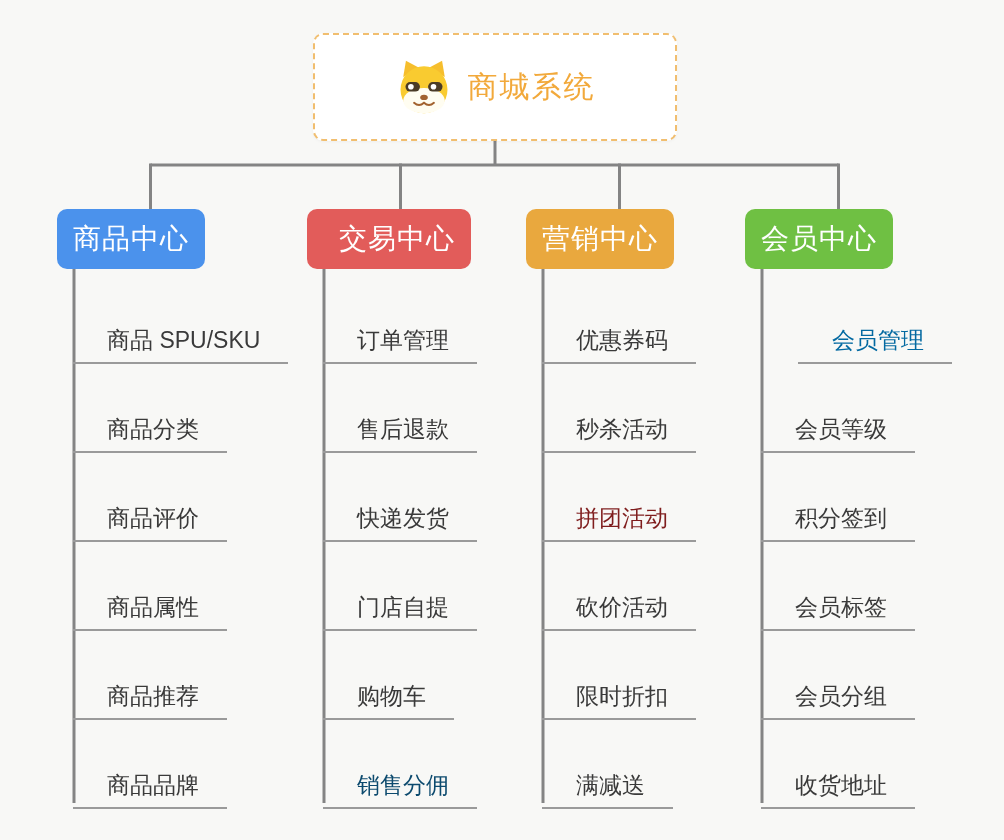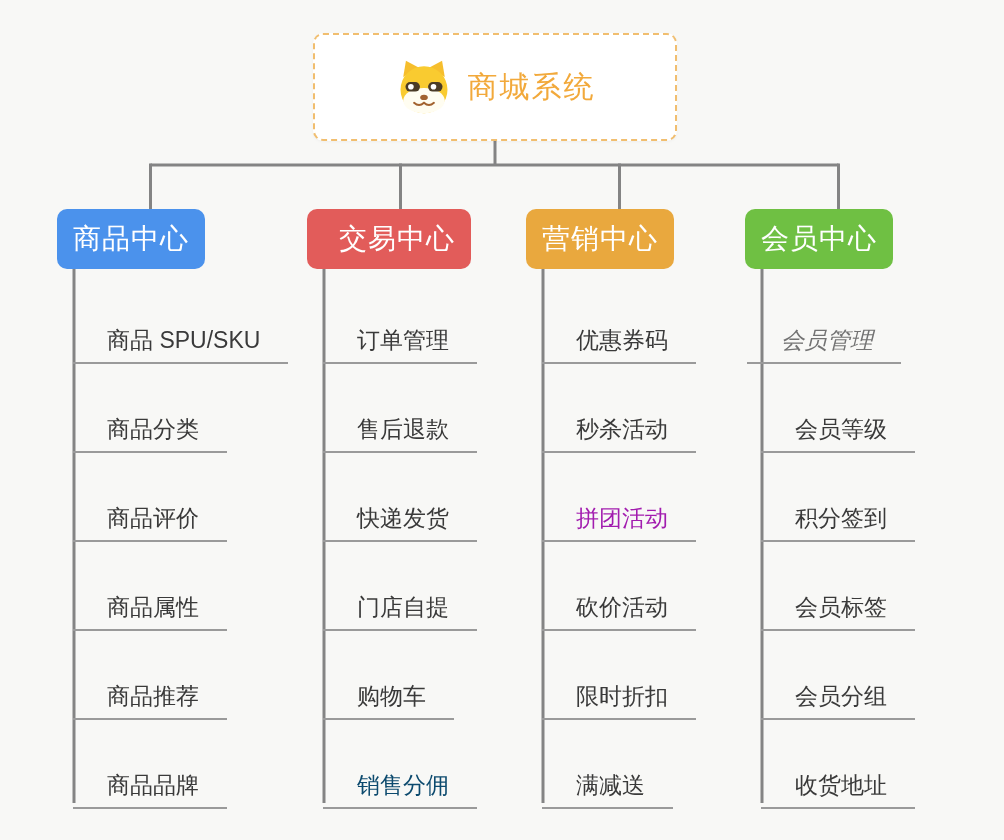--- a/index.html
+++ b/index.html
@@ -84,26 +84,26 @@
     <div class="sub-item" style="left: 323px; top: 401px; color: rgb(58, 58, 58); border-bottom: 2px solid rgb(154, 154, 154);">售后退款</div>
     <div class="sub-item" style="left: 323px; top: 490px; color: rgb(58, 58, 58); border-bottom: 2px solid rgb(154, 154, 154);">快递发货</div>
     <div class="sub-item" style="left: 323px; top: 579px; color: rgb(58, 58, 58); border-bottom: 2px solid rgb(154, 154, 154);">门店自提</div>
     <div class="sub-item" style="left: 323px; top: 668px; color: rgb(58, 58, 58); border-bottom: 2px solid rgb(154, 154, 154);">购物车</div>
     <div class="sub-item" style="left: 323px; top: 757px; color: #0c4a6e; border-bottom: 2px solid rgb(154, 154, 154);">销售分佣</div>
     <div class="branch" style="left: 526px; background: rgb(233, 168, 62);">
       <span class="branch-label">营销中心</span>
     </div>
     <div class="sub-item" style="left: 542px; top: 312px; color: rgb(58, 58, 58); border-bottom: 2px solid rgb(154, 154, 154);">优惠券码</div>
     <div class="sub-item" style="left: 542px; top: 401px; color: rgb(58, 58, 58); border-bottom: 2px solid rgb(154, 154, 154);">秒杀活动</div>
-    <div class="sub-item" style="left: 542px; top: 490px; color: #a21caf; border-bottom: 2px solid rgb(154, 154, 154);">拼团活动</div>
+    <div class="sub-item" style="left: 542px; top: 490px; color: #7f1d1d; border-bottom: 2px solid rgb(154, 154, 154);">拼团活动</div>
     <div class="sub-item" style="left: 542px; top: 579px; color: rgb(58, 58, 58); border-bottom: 2px solid rgb(154, 154, 154);">砍价活动</div>
     <div class="sub-item" style="left: 542px; top: 668px; color: rgb(58, 58, 58); border-bottom: 2px solid rgb(154, 154, 154);">限时折扣</div>
     <div class="sub-item" style="left: 542px; top: 757px; color: rgb(58, 58, 58); border-bottom: 2px solid rgb(154, 154, 154);">满减送</div>
     <div class="branch" style="left: 745px; background: rgb(111, 192, 67);">
       <span class="branch-label">会员中心</span>
     </div>
-    <div class="sub-item" style="left: 747px; top: 312px; color: #737373; border-bottom: 2px solid rgb(154, 154, 154); font-style: italic;">会员管理</div>
+    <div class="sub-item" style="left: 798px; top: 312px; color: #0369a1; border-bottom: 2px solid rgb(154, 154, 154);">会员管理</div>
     <div class="sub-item" style="left: 761px; top: 401px; color: rgb(58, 58, 58); border-bottom: 2px solid rgb(154, 154, 154);">会员等级</div>
     <div class="sub-item" style="left: 761px; top: 490px; color: rgb(58, 58, 58); border-bottom: 2px solid rgb(154, 154, 154);">积分签到</div>
     <div class="sub-item" style="left: 761px; top: 579px; color: rgb(58, 58, 58); border-bottom: 2px solid rgb(154, 154, 154);">会员标签</div>
     <div class="sub-item" style="left: 761px; top: 668px; color: rgb(58, 58, 58); border-bottom: 2px solid rgb(154, 154, 154);">会员分组</div>
     <div class="sub-item" style="left: 761px; top: 757px; color: rgb(58, 58, 58); border-bottom: 2px solid rgb(154, 154, 154);">收货地址</div>
   </div>
 
 </body></html>

